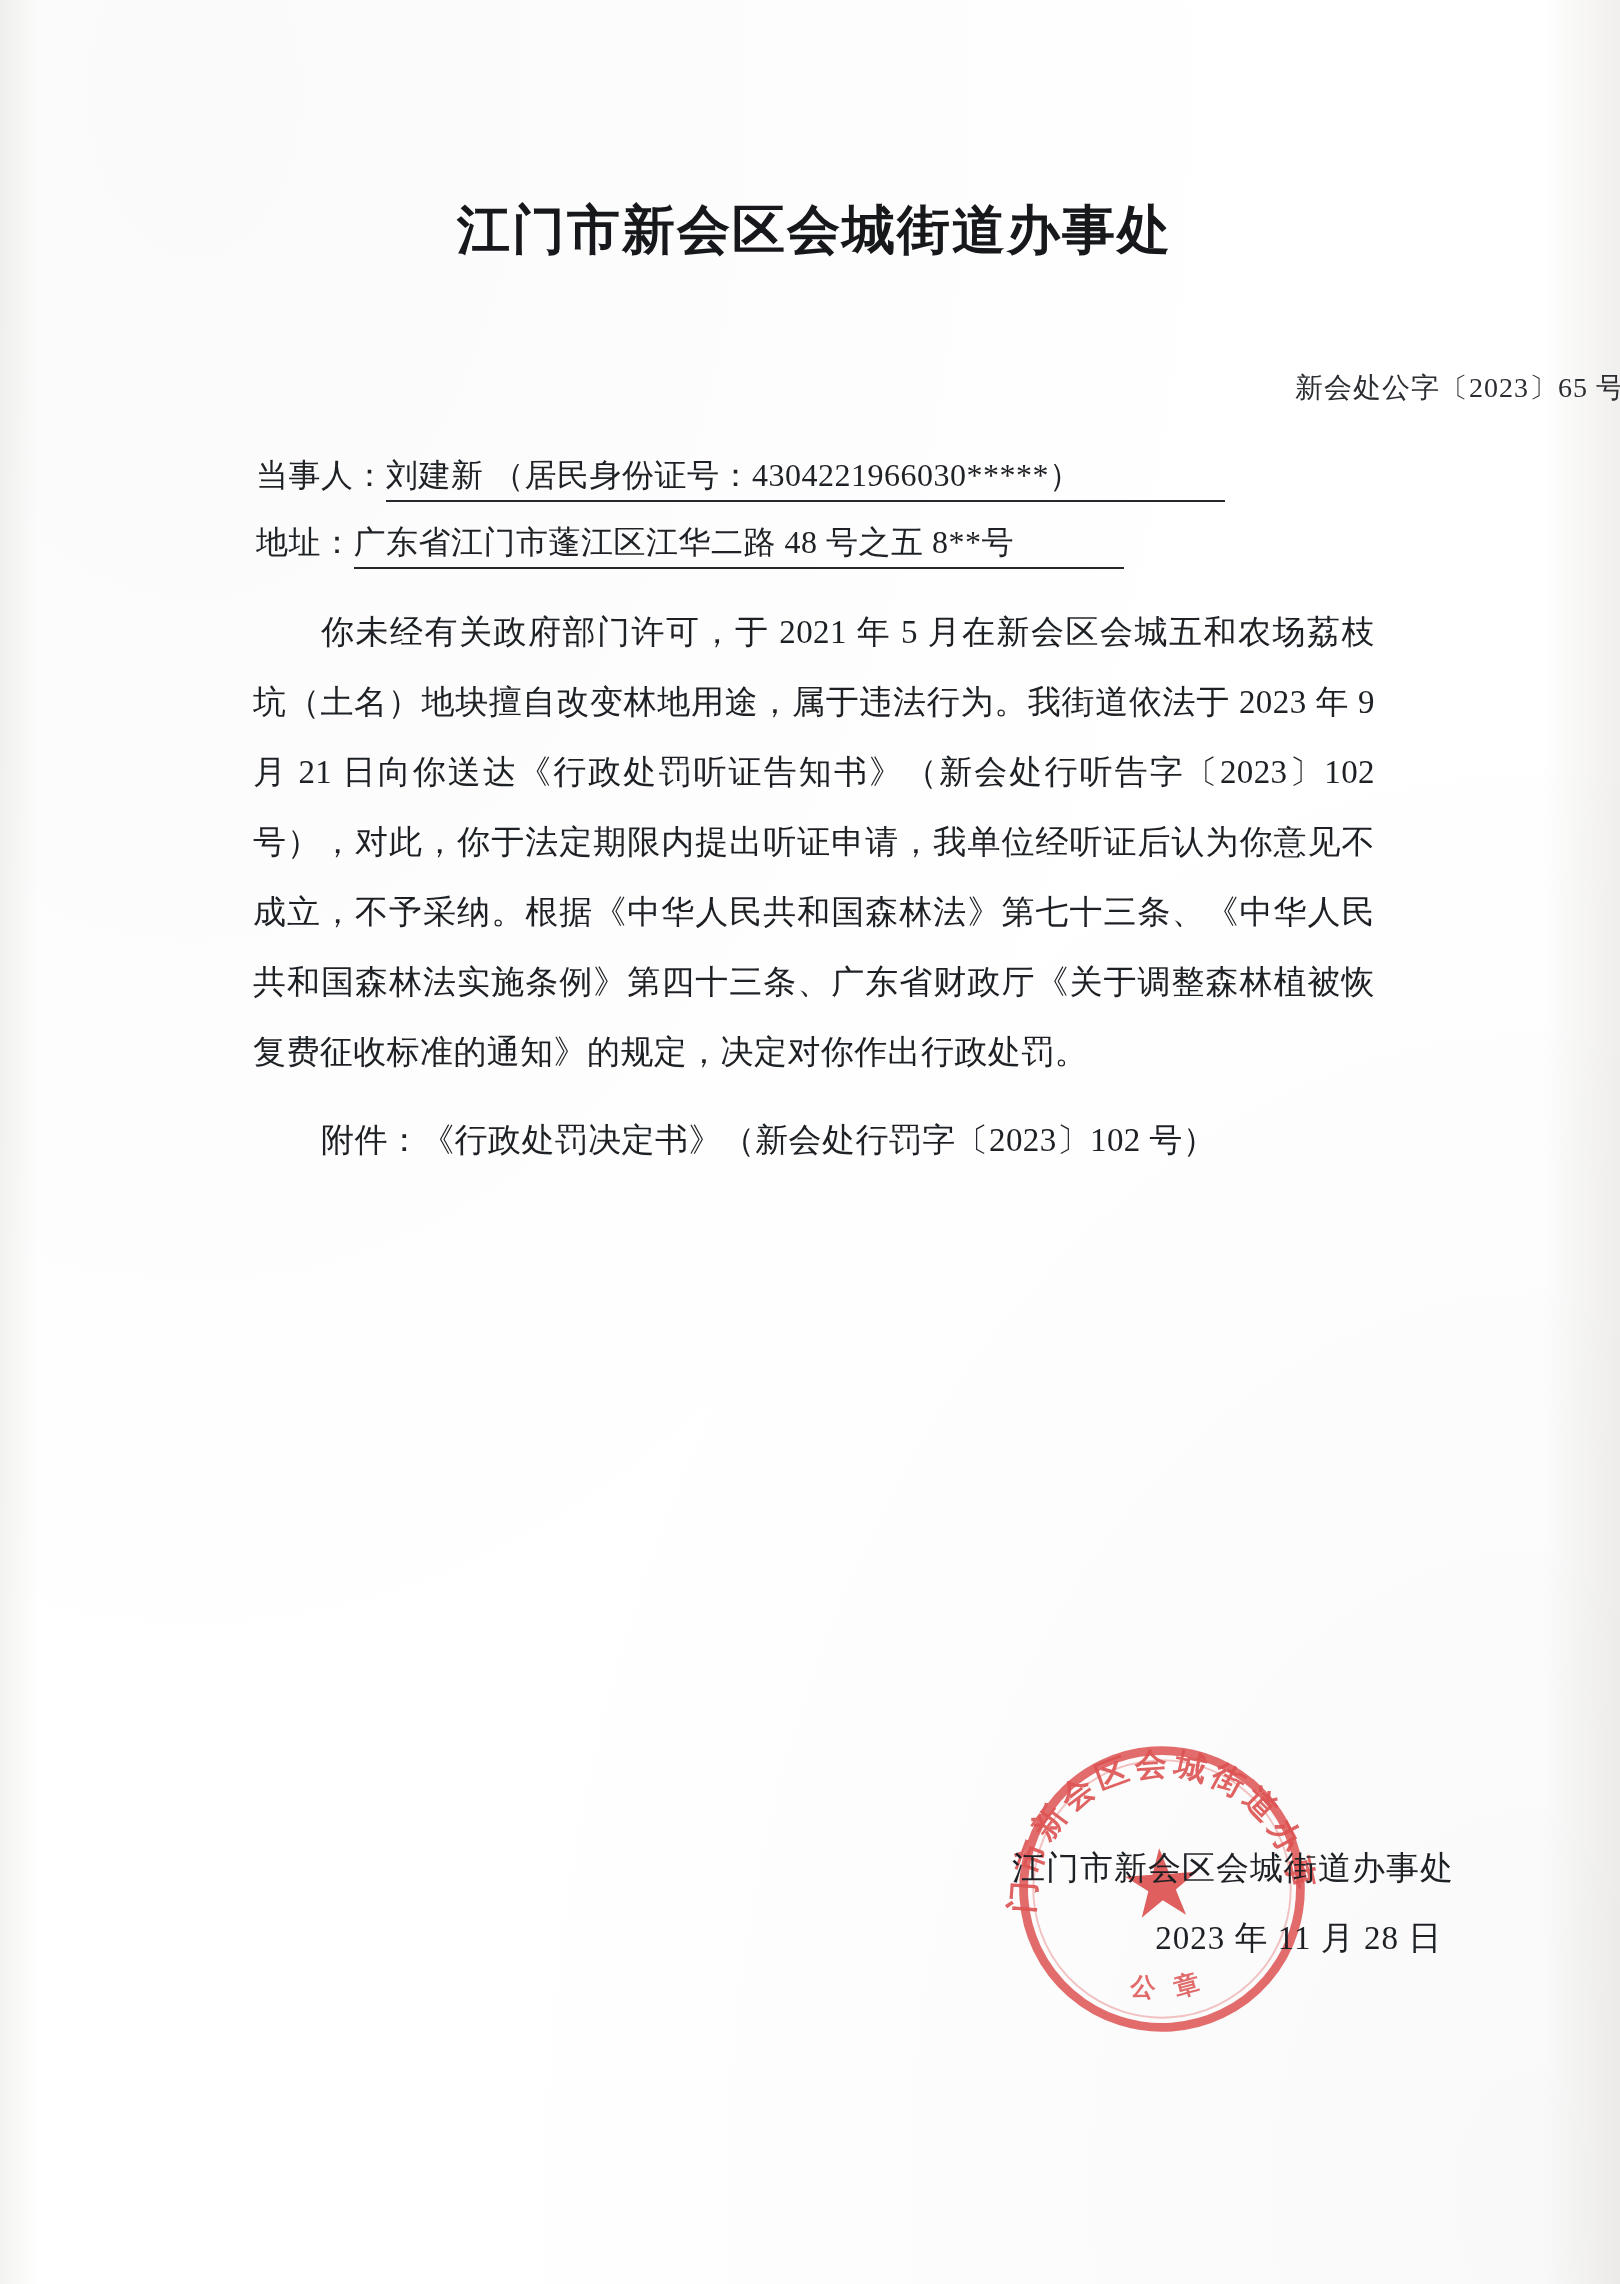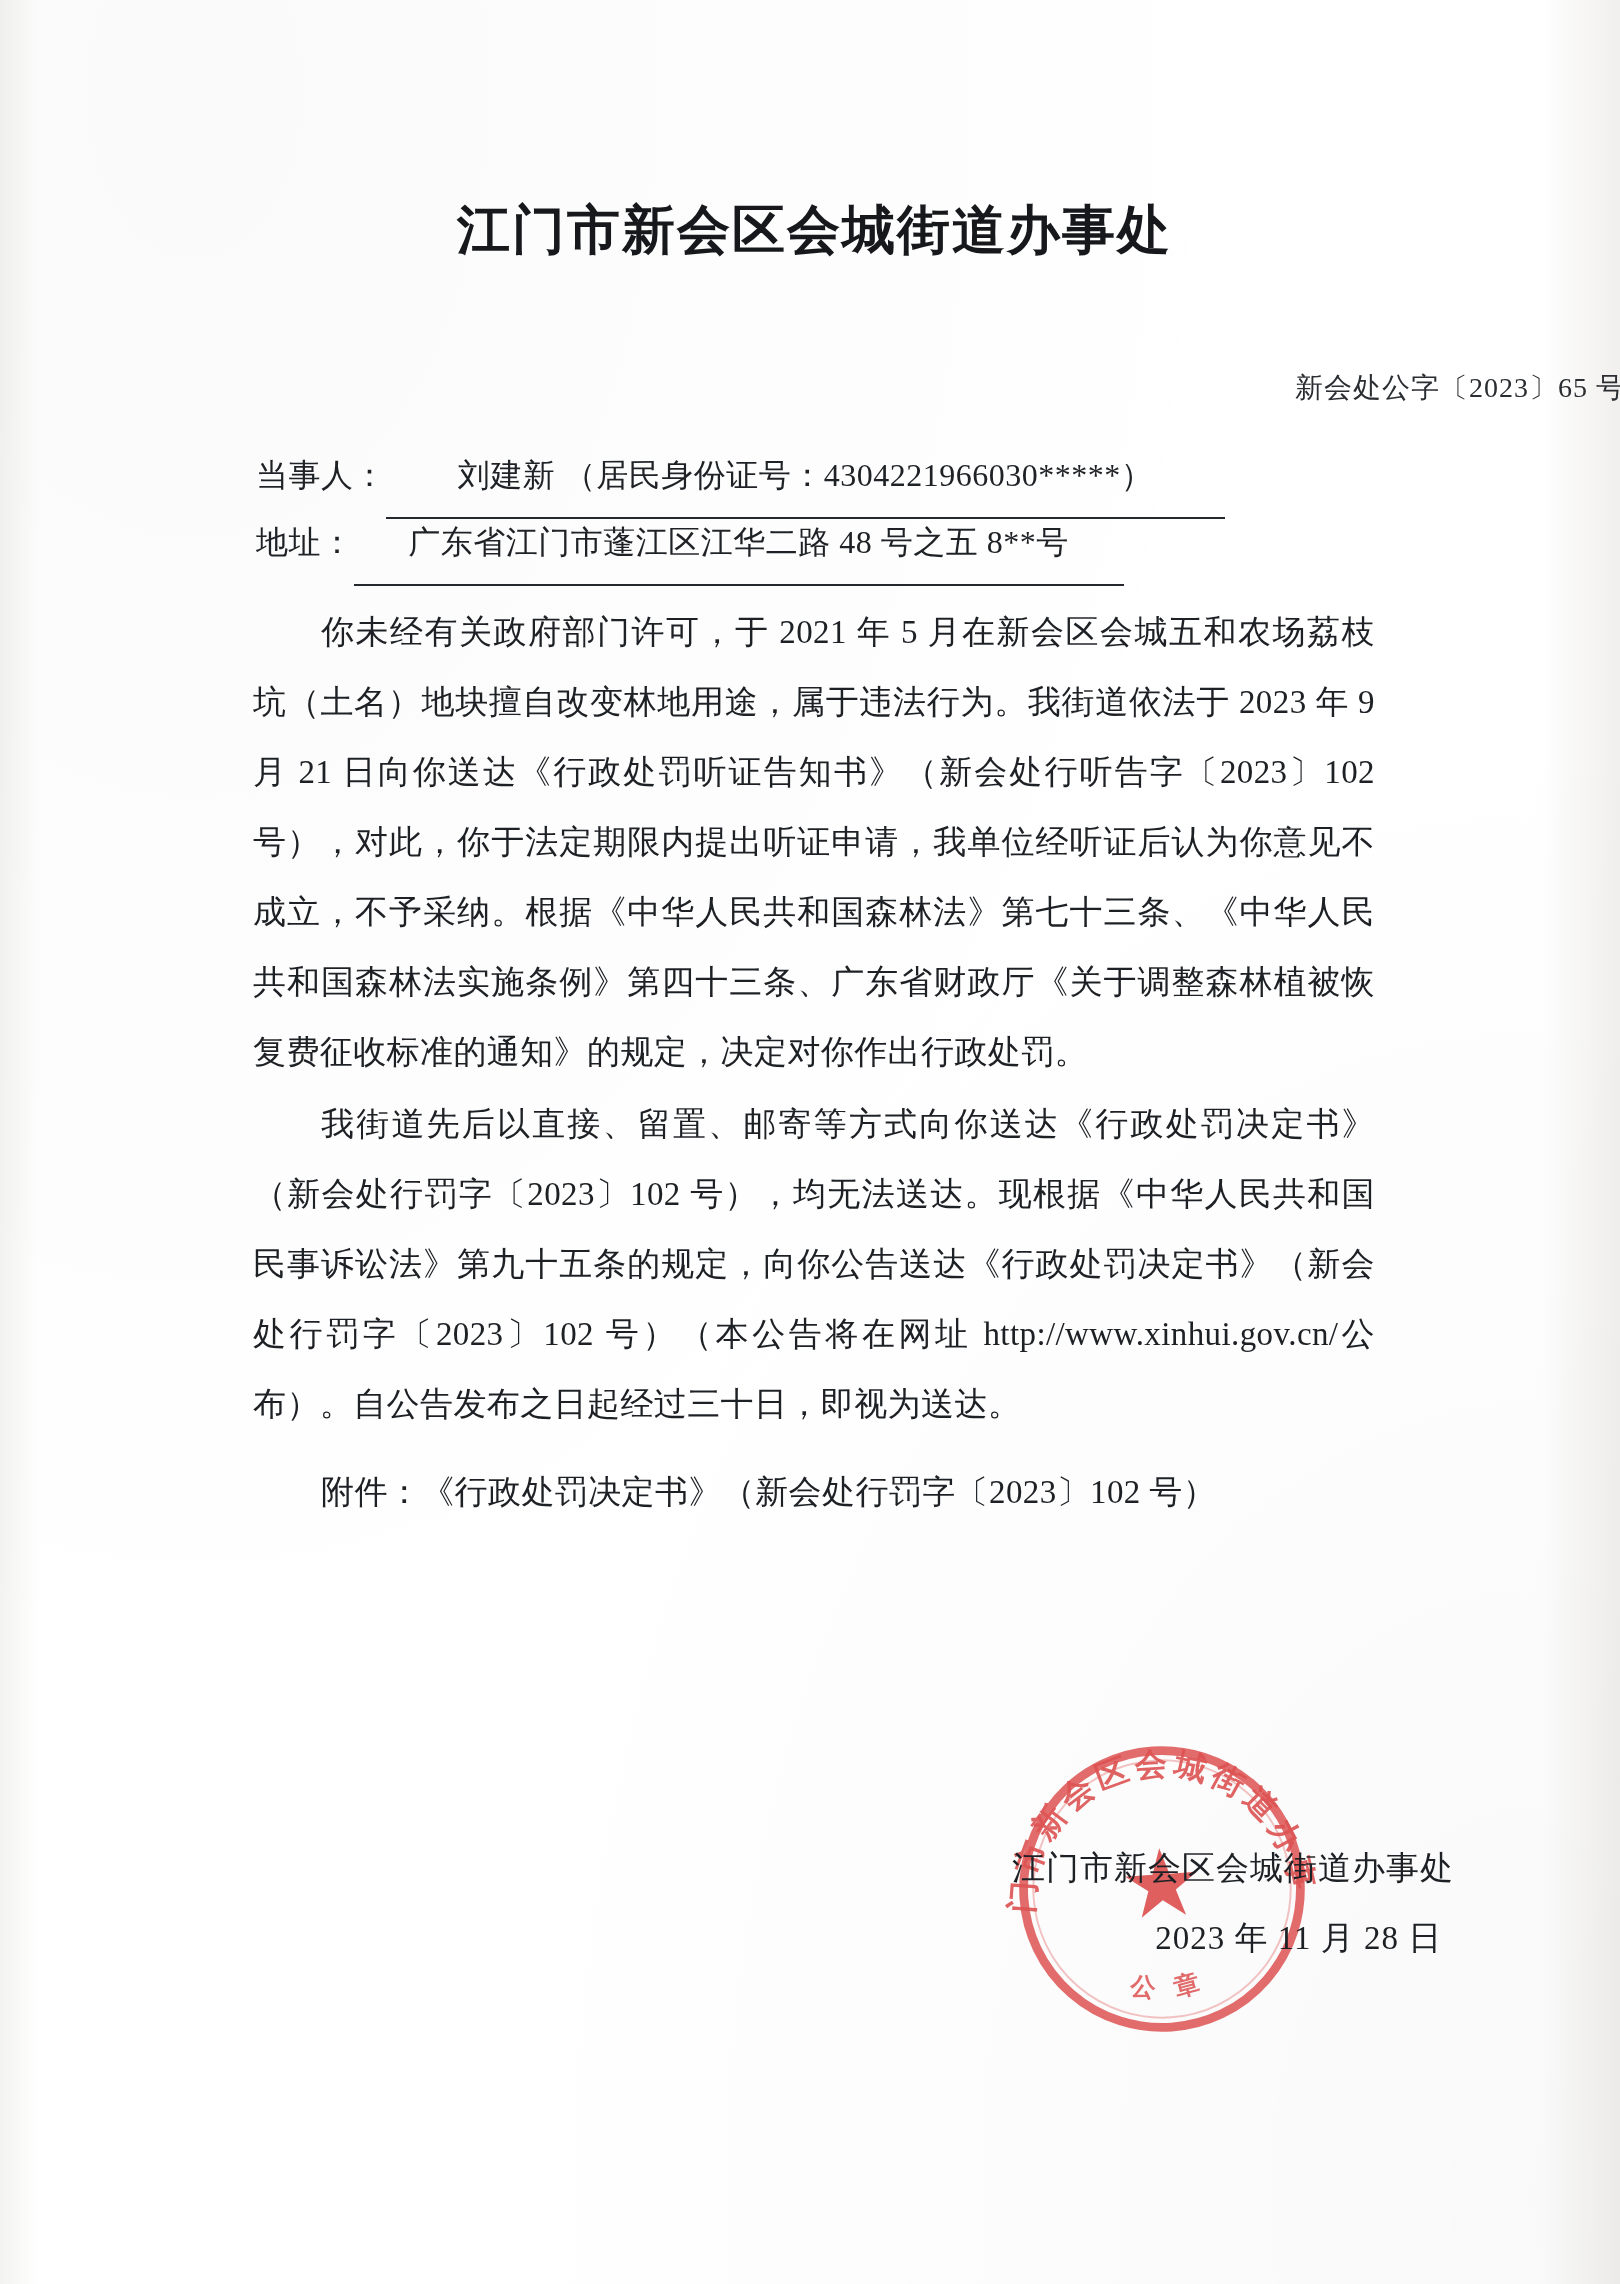--- a/index.html
+++ b/index.html
@@ -90,22 +90,21 @@
   }
   #party-line { top: 453px; }
   #address-line { top: 520px; }
 
   .field-label {
     display: inline-block;
   }
   .field-value {
     display: inline-block;
     border-bottom: 2px solid #25282c;
-    padding-bottom: 19px;
-    text-align: center;
+    padding-bottom: 2px;
   }
   #party-line .field-value { min-width: 839px; }
   #address-line .field-value { min-width: 770px; }
 
   
   #body-block {
     position: absolute;
     left: 249px;
     top: 597px;
     width: 1122px;
@@ -169,21 +168,20 @@
   <div class="field-line" id="party-line">
     <span class="field-label">当事人：</span><span class="field-value">刘建新 （居民身份证号：4304221966030*****）</span>
   </div>
 
   <div class="field-line" id="address-line">
     <span class="field-label">地址：</span><span class="field-value">广东省江门市蓬江区江华二路 48 号之五 8**号</span>
   </div>
 
   <div id="body-block">
     <p class="body-para" id="para-1">你未经有关政府部门许可，于 2021 年 5 月在新会区会城五和农场荔枝坑（土名）地块擅自改变林地用途，属于违法行为。我街道依法于 2023 年 9 月 21 日向你送达《行政处罚听证告知书》（新会处行听告字〔2023〕102 号），对此，你于法定期限内提出听证申请，我单位经听证后认为你意见不成立，不予采纳。根据《中华人民共和国森林法》第七十三条、《中华人民共和国森林法实施条例》第四十三条、广东省财政厅《关于调整森林植被恢复费征收标准的通知》的规定，决定对你作出行政处罚。</p>
-    <p class="body-para" id="para-2">我街道先后以直接、留置、邮寄等方式向你送达《行政处罚决定书》（新会处行罚字〔2023〕102 号），均无法送达。现根据《中华人民共和国民事诉讼法》第九十五条的规定，向你公告送达《行政处罚决定书》（新会处行罚字〔2023〕102 号）（本公告将在网址 http://www.xinhui.gov.cn/公布）。自公告发布之日起经过三十日，即视为送达。</p>
     <p class="body-para" id="para-attachment">附件：《行政处罚决定书》（新会处行罚字〔2023〕102 号）</p>
   </div>
 
   <div id="seal">
     <svg width="346" height="346" viewBox="0 0 355 355" xmlns="http://www.w3.org/2000/svg">
       <defs>
         <path id="sealArcTop" d="M 45,182 A 133,133 0 0 1 310,182" fill="none"></path>
         <path id="sealArcBottom" d="M 72,230 A 125,125 0 0 0 283,230" fill="none"></path>
       </defs>
       <circle cx="177.5" cy="177.5" r="142" fill="none" stroke="#d93b3b" stroke-width="9" opacity="0.85"></circle>

